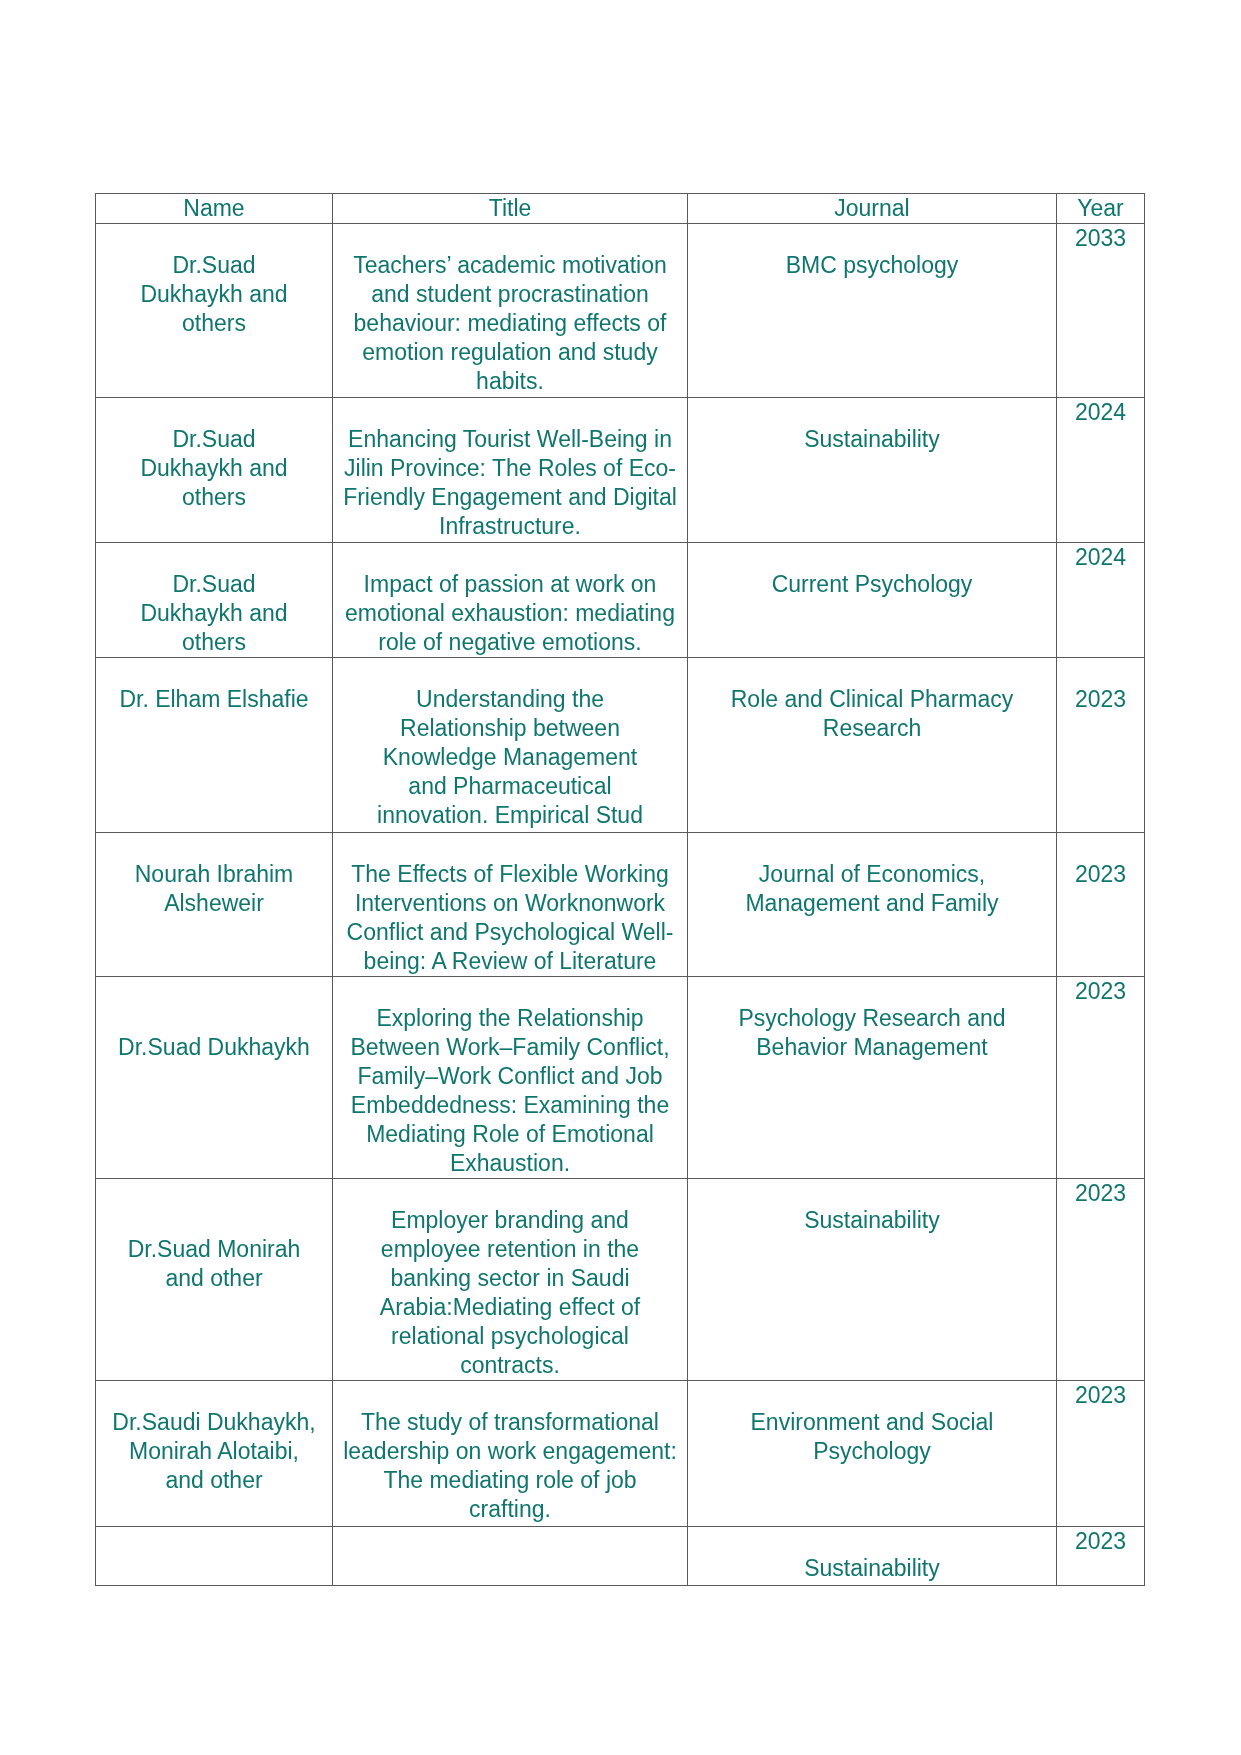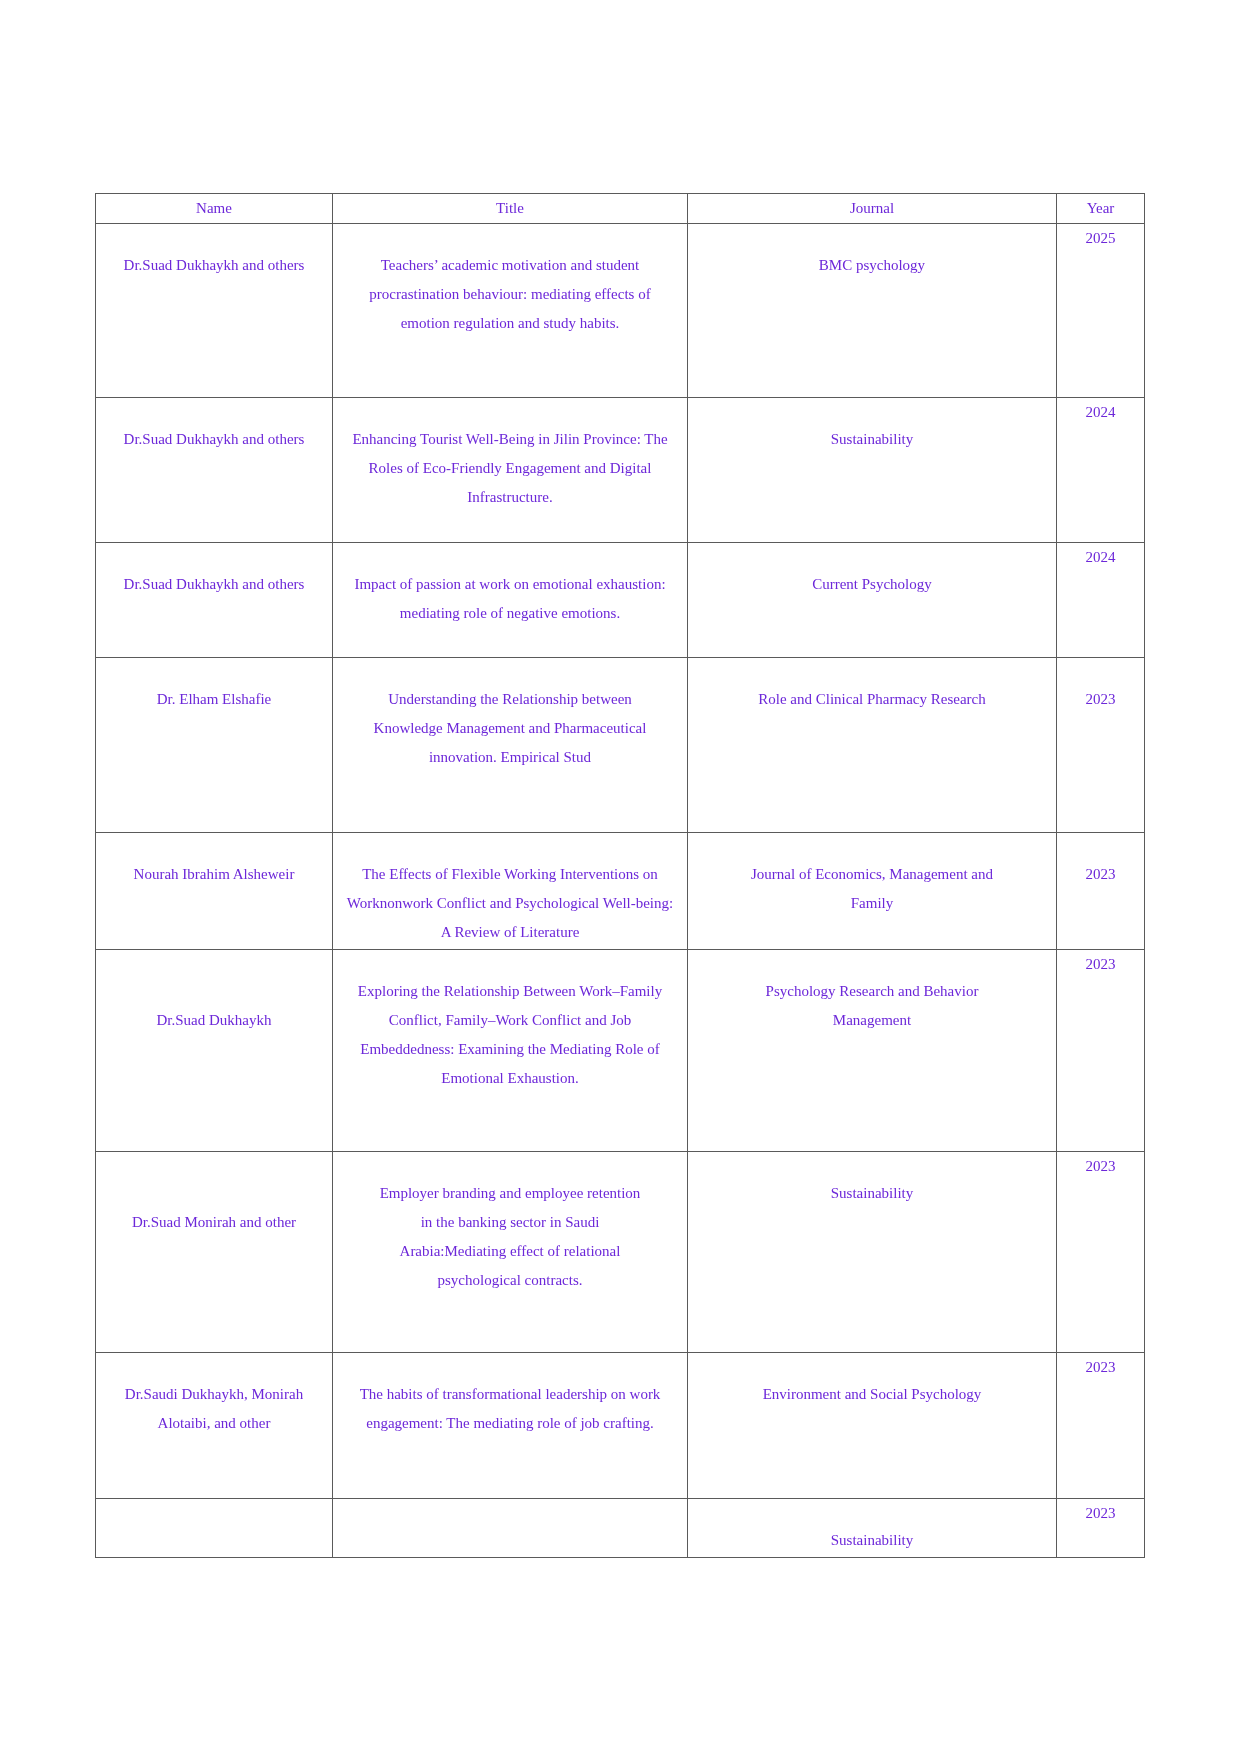--- a/index.html
+++ b/index.html
@@ -6,24 +6,24 @@
   body { width: 1241px; height: 1755px; position: relative; overflow: hidden; }
   .page {
     position: absolute; left: 0; top: 0; width: 1241px; height: 1755px; background: #ffffff;
   }
   table.pubs {
     position: absolute;
     left: 95px;
     top: 193px;
     border-collapse: collapse;
     table-layout: fixed;
-    font-family: Liberation Serif, serif;
-    font-size: 15px;
+    font-family: Liberation Sans, sans-serif;
+    font-size: 23px;
     line-height: 29px;
-    color: #6d28d9;
+    color: #0f766e;
   }
   table.pubs td, table.pubs th {
     border: 1.5px solid #5a5a5a;
     text-align: center;
     vertical-align: top;
     padding: 0 6px;
     font-weight: normal;
     box-sizing: border-box;
     overflow: hidden;
   }
@@ -63,21 +63,21 @@
         <td class="off1">
             <span class="cell-text" style="padding:0 18px">Dr.Suad Dukhaykh and others</span>
           </td>
         <td class="off1">
             <span class="cell-text title-text" style="padding:0 10px">Teachers’ academic motivation and student procrastination behaviour: mediating effects of emotion regulation and study habits.</span>
           </td>
         <td class="off1">
             <span class="cell-text">BMC psychology</span>
           </td>
         <td class="off0">
-            <span class="cell-text">2025</span>
+            <span class="cell-text">2033</span>
           </td>
       </tr>
 
       <tr style="height:145px">
         <td class="off1">
             <span class="cell-text" style="padding:0 18px">Dr.Suad Dukhaykh and others</span>
           </td>
         <td class="off1">
             <span class="cell-text title-text">Enhancing Tourist Well-Being in Jilin Province: The Roles of Eco-Friendly Engagement and Digital Infrastructure.</span>
           </td>
@@ -162,21 +162,21 @@
         <td class="off0">
             <span class="cell-text">2023</span>
           </td>
       </tr>
 
       <tr style="height:146px">
         <td class="off1">
             <span class="cell-text" style="padding:0 8px">Dr.Saudi Dukhaykh, Monirah Alotaibi, and other</span>
           </td>
         <td class="off1">
-            <span class="cell-text title-text">The habits of transformational leadership on work engagement: The mediating role of job crafting.</span>
+            <span class="cell-text title-text">The study of transformational leadership on work engagement: The mediating role of job crafting.</span>
           </td>
         <td class="off1">
             <span class="cell-text" style="padding:0 50px">Environment and Social Psychology</span>
           </td>
         <td class="off0">
             <span class="cell-text">2023</span>
           </td>
       </tr>
 
       <tr style="height:59px">

